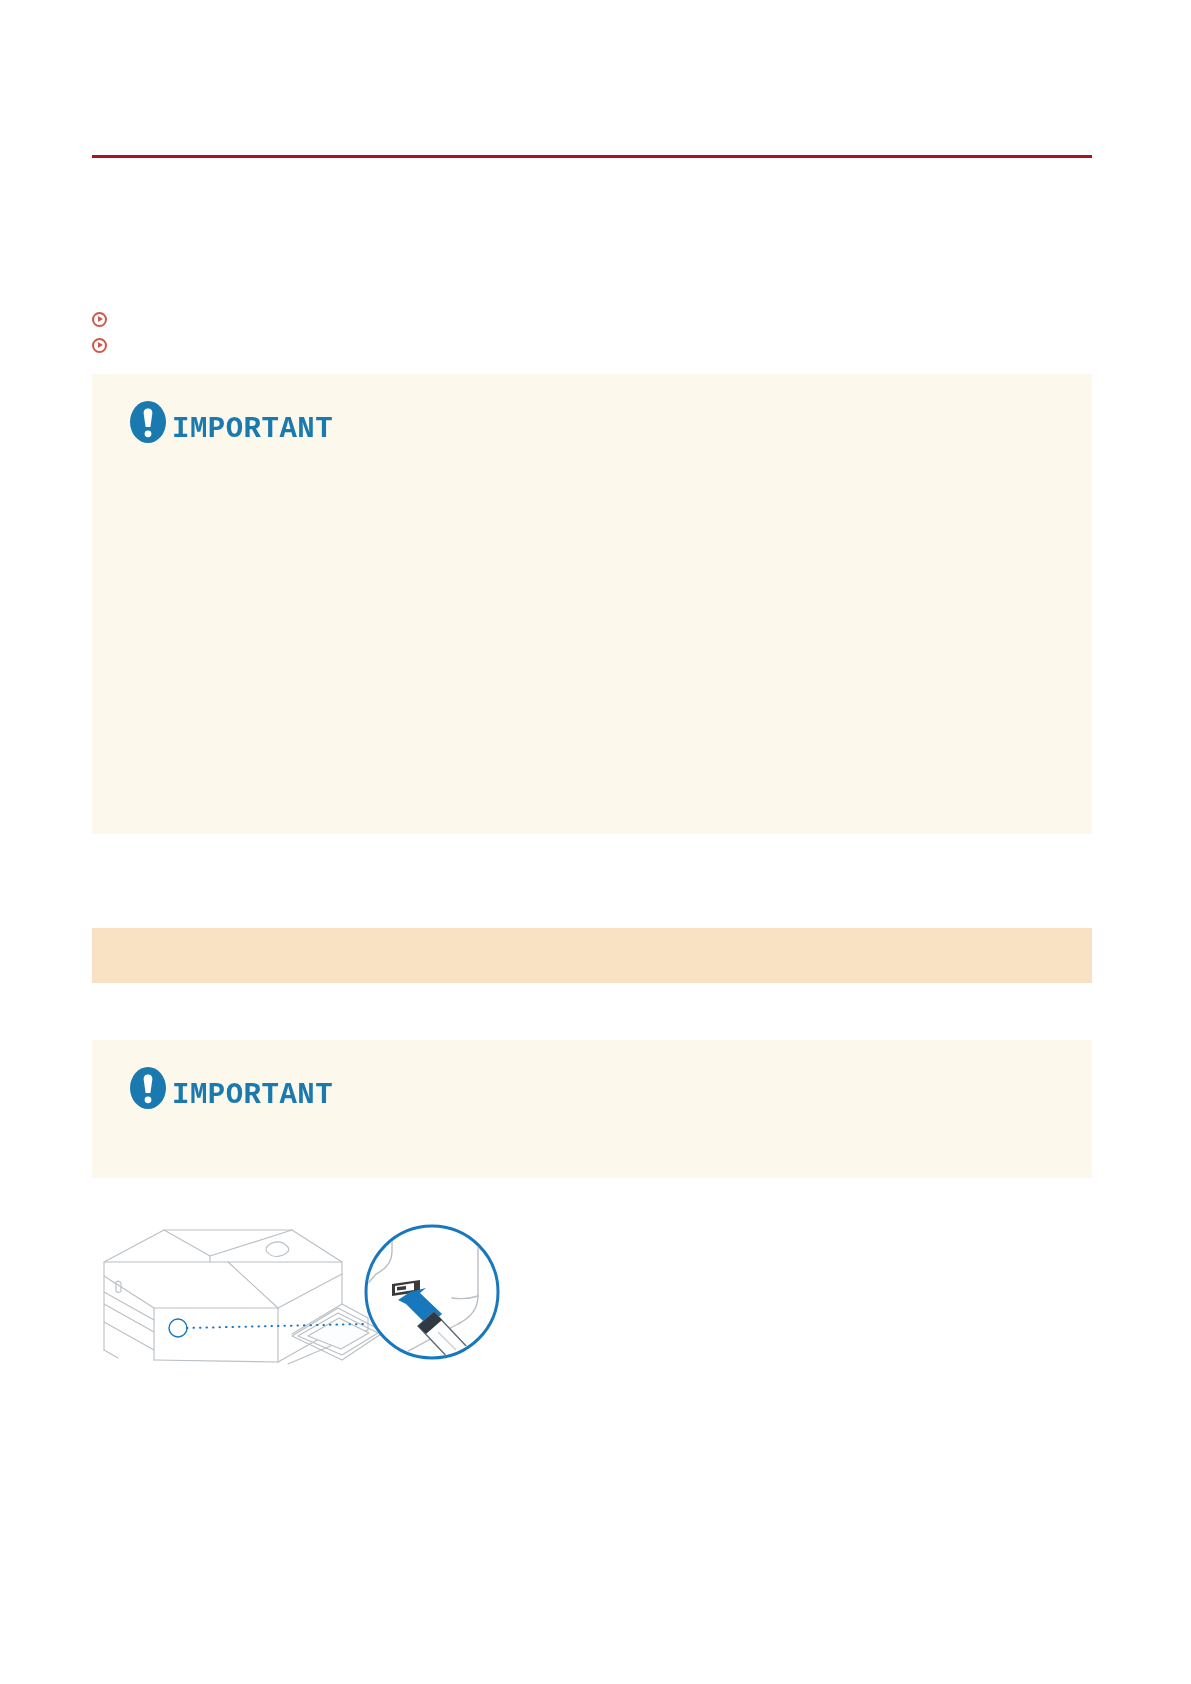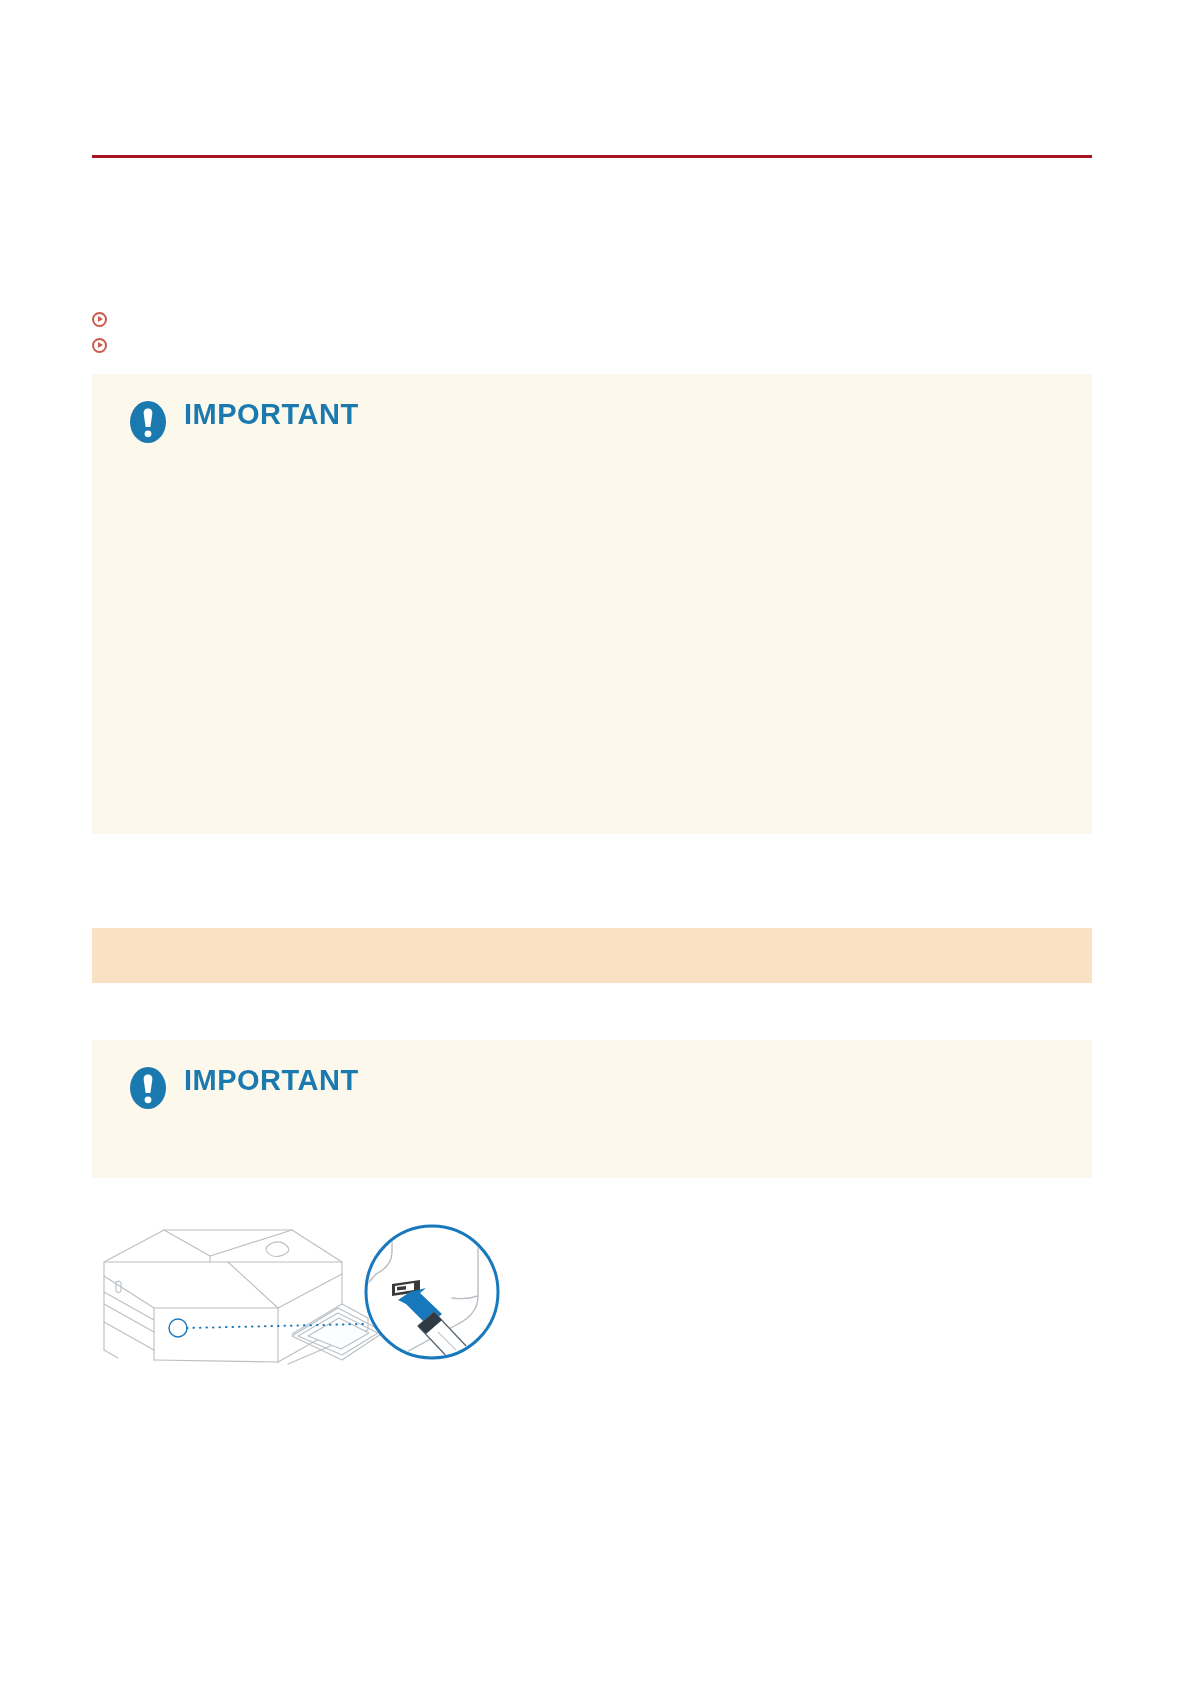--- a/index.html
+++ b/index.html
@@ -96,23 +96,24 @@
   }
 
   
   .callout {
     position: absolute;
     background: #fdf8ec;
     box-sizing: border-box;
   }
   .callout-head {
     display: flex;
-    align-items: flex-start;
-    gap: 16px;
+    align-items: flex-end;
+    gap: 4px;
     padding: 26px 0 0 36px;
+    font-family: Liberation Mono, monospace;
   }
   .callout-icon {
     width: 40px;
     height: 44px;
     flex: 0 0 auto;
     display: block;
   }
   .callout-title {
     font-size: 29px;
     font-weight: bold;

